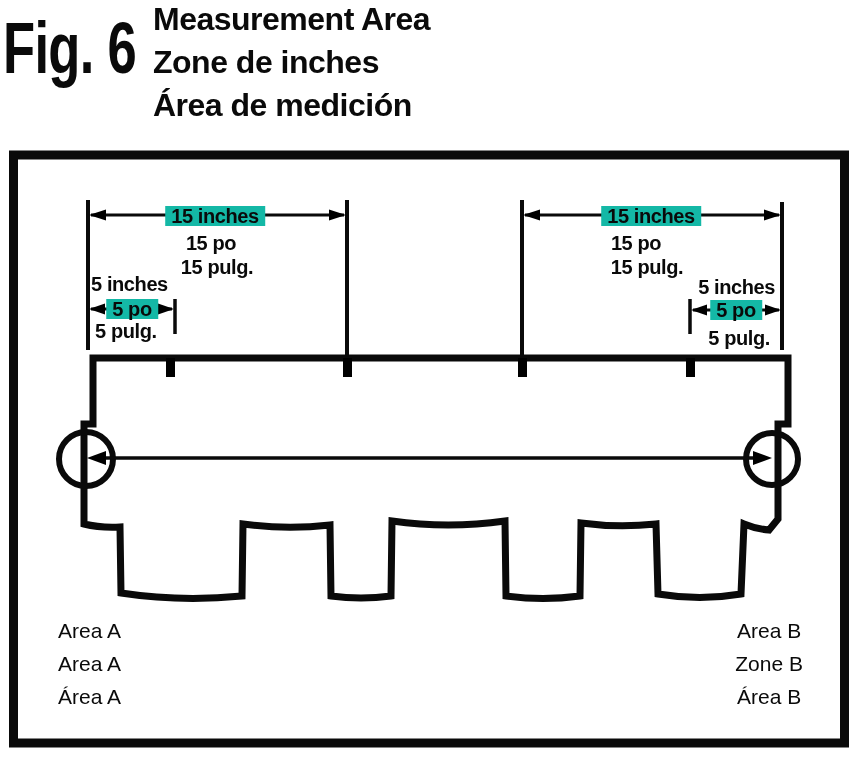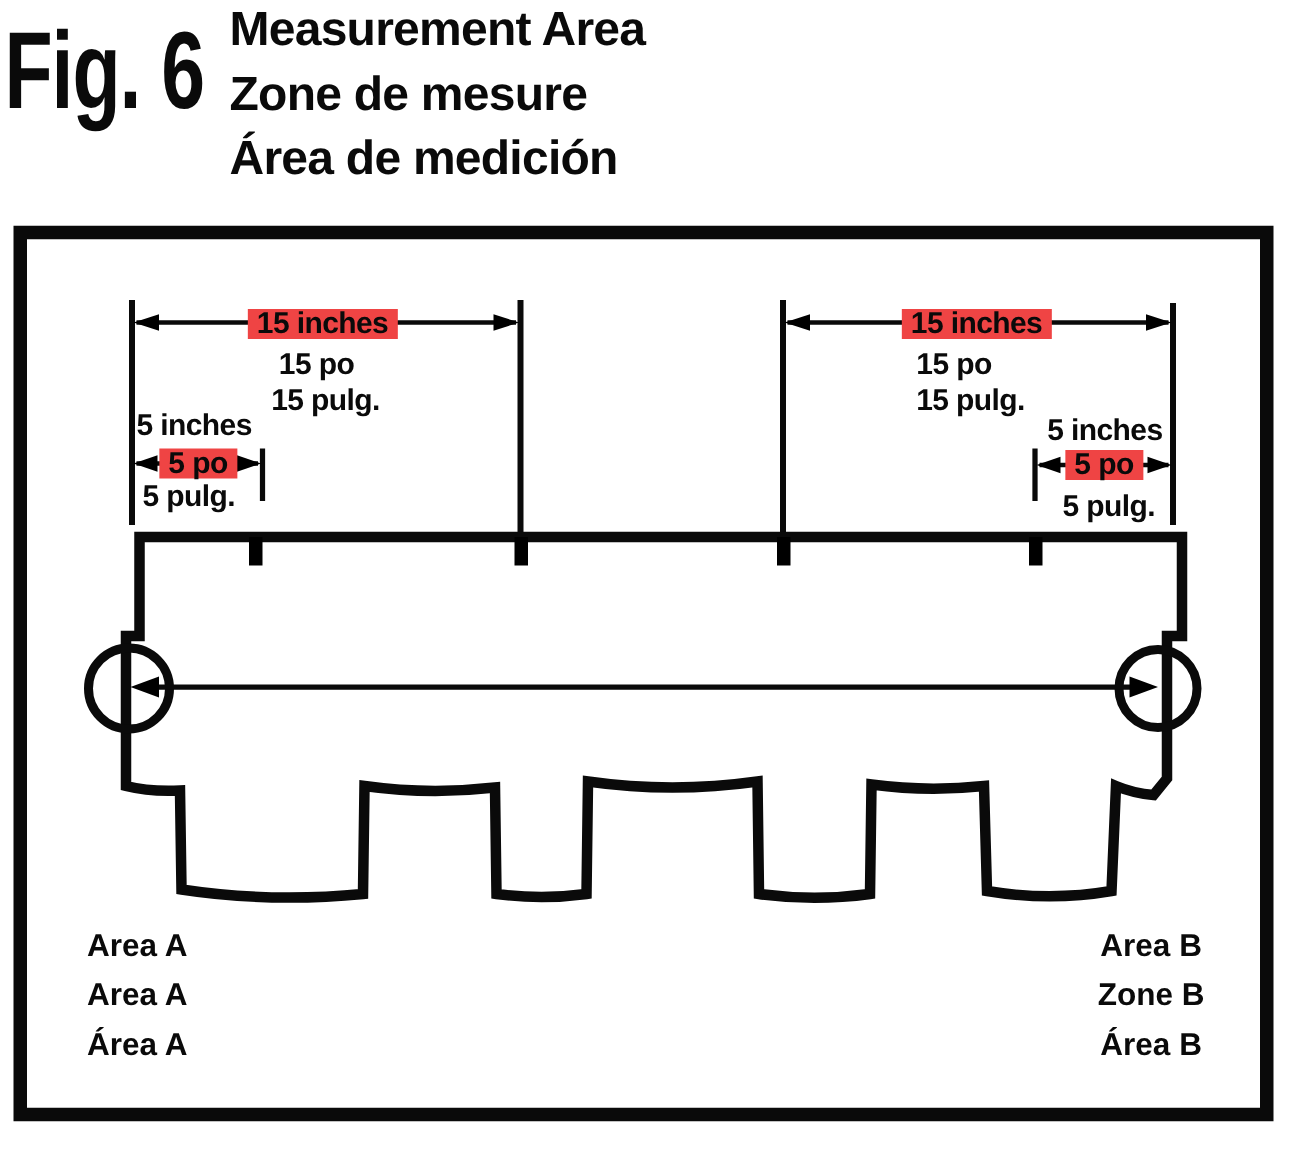--- a/index.html
+++ b/index.html
@@ -10,31 +10,31 @@
   .abs{position:absolute;white-space:nowrap;}
   .fig-label{
     left:3px;top:1px;font-size:73px;font-weight:bold;letter-spacing:-1px;
     transform:scaleX(0.72);transform-origin:left top;line-height:1.3;
   }
   .fig-title{left:153px;top:-2px;font-size:32px;font-weight:bold;line-height:43px;letter-spacing:-0.5px;}
   .diagram-svg{position:absolute;left:0;top:0;}
   .dim{font-size:20px;font-weight:bold;letter-spacing:-0.4px;line-height:1;}
   .ctr{transform:translate(-50%,-50%);}
   .vctr{transform:translateY(-50%);}
-  .wbg{background:#ef4444;padding:0 6px;}
-  .area-labels{font-size:21px;font-weight:bold;line-height:33px;}
+  .wbg{background:#14b8a6;padding:0 6px;}
+  .area-labels{font-size:21px;font-weight:normal;line-height:33px;}
   .area-b{text-align:right;}
 </style>
 </head>
 <body>
 
 <div class="abs fig-label">Fig. 6</div>
 <div class="abs fig-title">
   <div>Measurement Area</div>
-  <div>Zone de mesure</div>
+  <div>Zone de inches</div>
   <div>Área de medición</div>
 </div>
 
 <svg class="diagram-svg" width="864" height="768" viewBox="0 0 864 768">
 
   <rect x="13.5" y="155" width="831" height="588" fill="none" stroke="#0a0a0a" stroke-width="9"></rect>
 
   <line x1="88" y1="200" x2="88" y2="350" stroke="#0a0a0a" stroke-width="4"></line>
   <line x1="347" y1="200" x2="347" y2="355" stroke="#0a0a0a" stroke-width="4"></line>
   <line x1="522" y1="200" x2="522" y2="355" stroke="#0a0a0a" stroke-width="4"></line>

